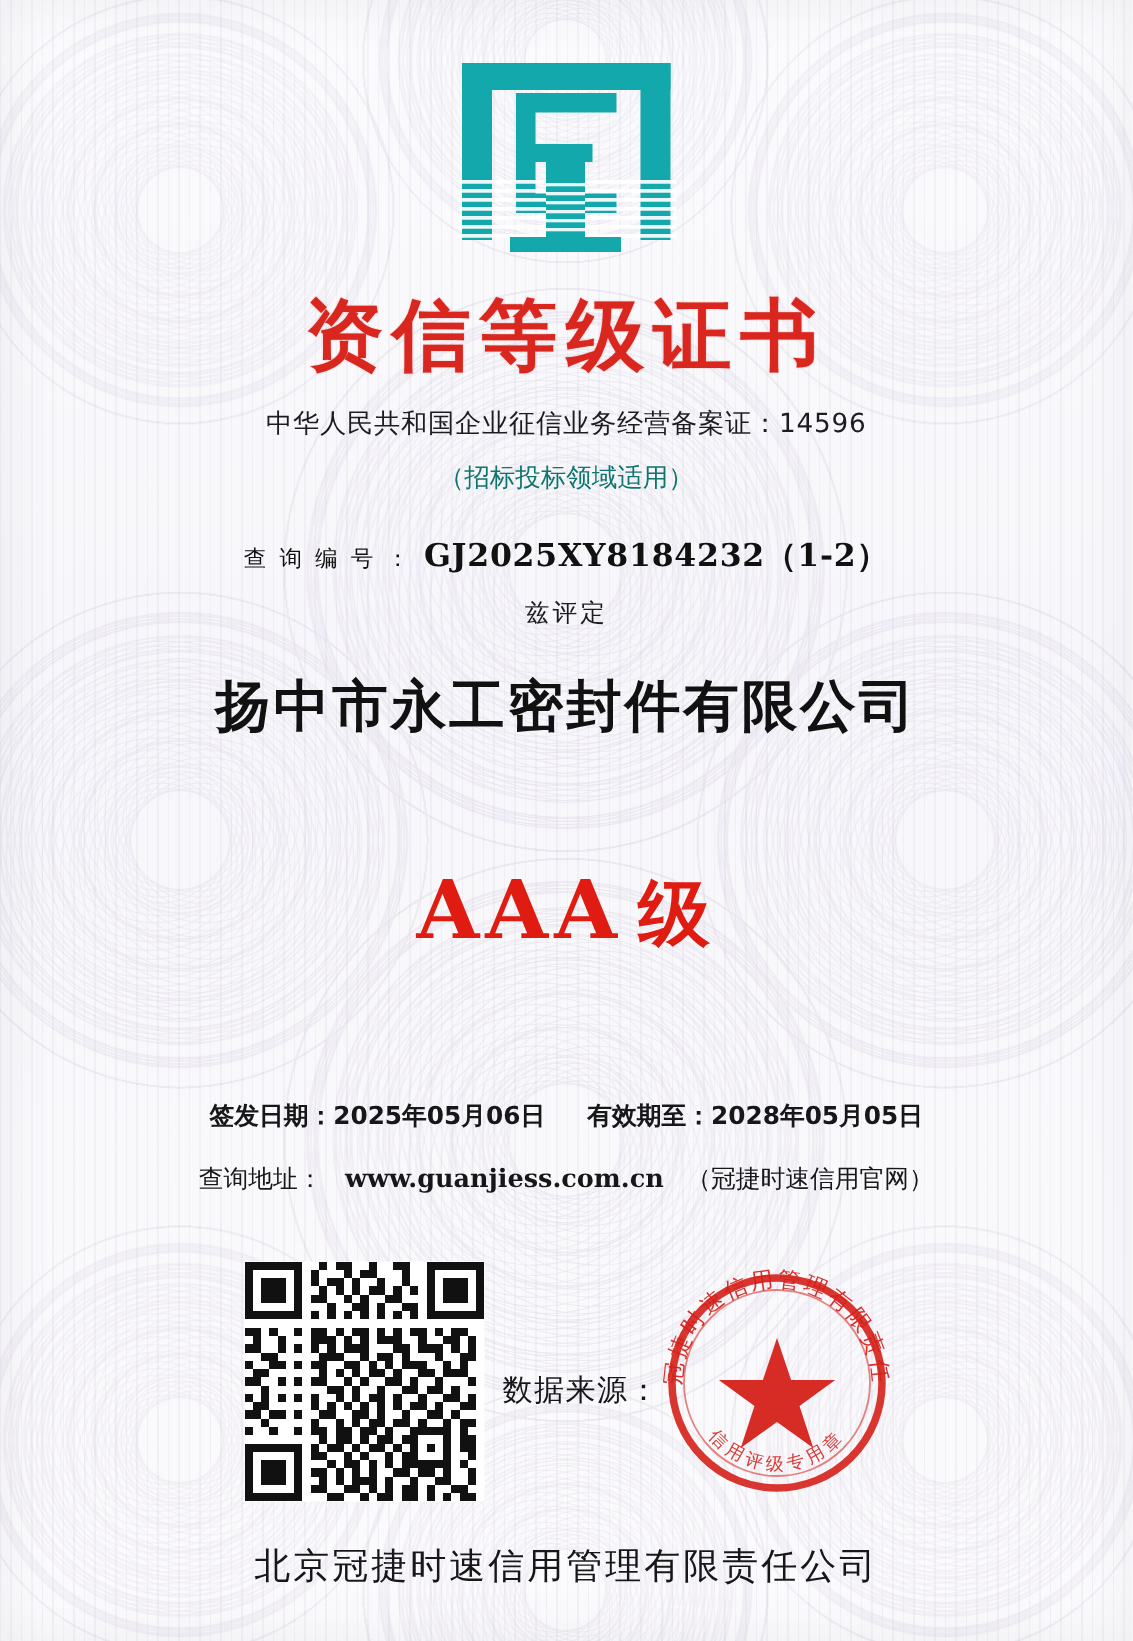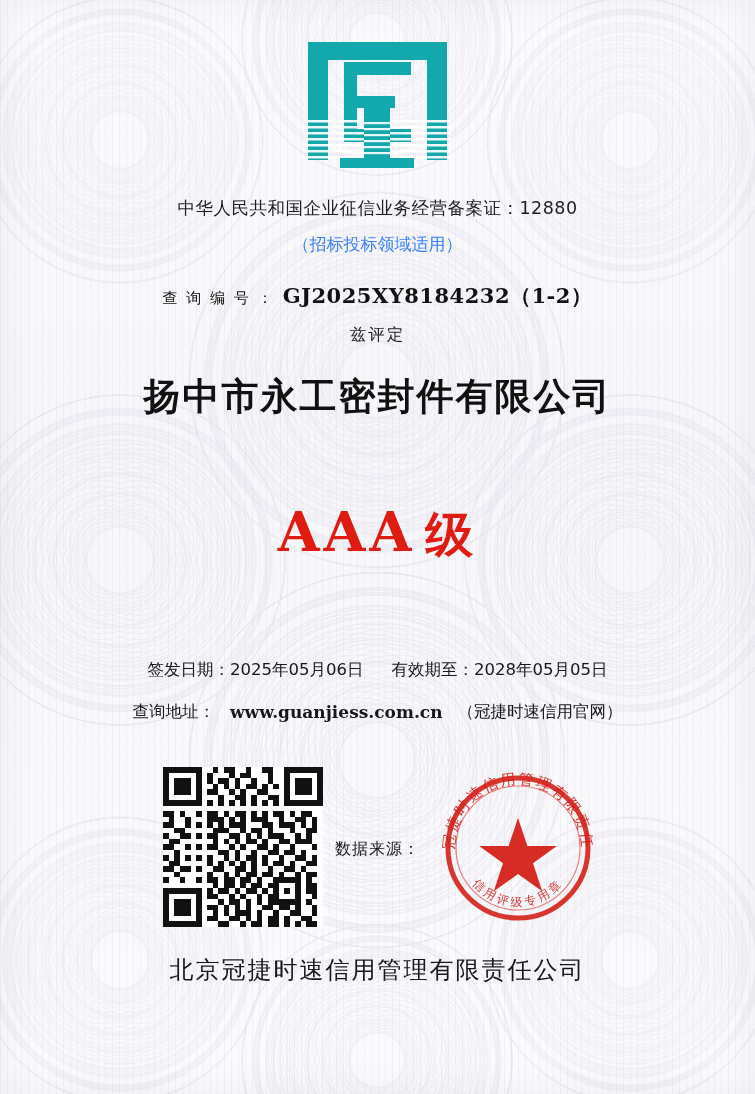--- a/index.html
+++ b/index.html
@@ -78,21 +78,21 @@
   .sub-line {
     margin-top: 20px;
     font-size: 17.5px;
     color: #1d1d1f;
     letter-spacing: 0.5px;
     font-family: "DejaVu Sans", "Liberation Sans", sans-serif;
   }
   .sub-line2 {
     margin-top: 13px;
     font-size: 17px;
-    color: #3b82f6;
+    color: #0f766e;
     font-family: "DejaVu Sans", "Liberation Sans", sans-serif;
   }
 
   .query-row {
     margin-top: 26px;
     font-size: 20px;
     color: #111;
     display: flex;
     align-items: baseline;
     font-family: "DejaVu Sans", "Liberation Sans", sans-serif;
@@ -142,20 +142,21 @@
   }
 
   
   .dates-row {
     margin-top: 92px;
     display: flex;
     gap: 28px;
     font-size: 16.5px;
     color: #17171a;
     font-family: "DejaVu Sans", "Liberation Sans", sans-serif;
+    font-weight: bold;
   }
   .dates-row .date-val {
     font-family: "DejaVu Sans", "Liberation Sans", sans-serif;
   }
   .url-row {
     margin-top: 20px;
     font-size: 16.5px;
     color: #17171a;
     display: flex;
     align-items: center;
@@ -180,21 +181,21 @@
     left: 163px;
     top: 0;
     width: 160px;
     height: 160px;
     background: #ffffff;
   }
   .source-label {
     position: absolute;
     left: 335px;
     top: 72px;
-    font-size: 16px;
+    font-size: 20px;
     color: #17171a;
     letter-spacing: 1px;
     font-family: "DejaVu Sans", "Liberation Sans", sans-serif;
   }
   .seal {
     position: absolute;
     left: 432px;
     top: -5px;
     width: 172px;
     height: 172px;
@@ -291,22 +292,23 @@
           <rect x="64" y="96" width="26" height="2.2"></rect>
           <rect x="64" y="102" width="26" height="2.2"></rect>
           <rect x="64" y="108" width="26" height="2.2"></rect>
           <rect x="64" y="114" width="26" height="2.2"></rect>
           <rect x="64" y="120" width="26" height="2.2"></rect>
           <rect x="64" y="126" width="26" height="2.2"></rect>
         </g>
       </svg>
     </div>
 
-
-    <div class="sub-line">中华人民共和国企业征信业务经营备案证：12880</div>
+    <div class="main-title">资信等级证书</div>
+
+    <div class="sub-line">中华人民共和国企业征信业务经营备案证：14596</div>
 
     <div class="sub-line2">（招标投标领域适用）</div>
 
     <div class="query-row">
       <span class="query-label">查 询 编 号 ：</span>
       <span class="query-value">GJ2025XY8184232（1-2）</span>
     </div>
 
     <div class="hereby">兹评定</div>
 

